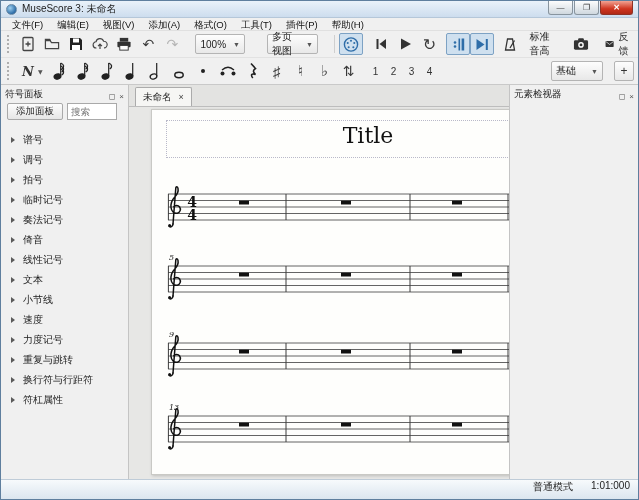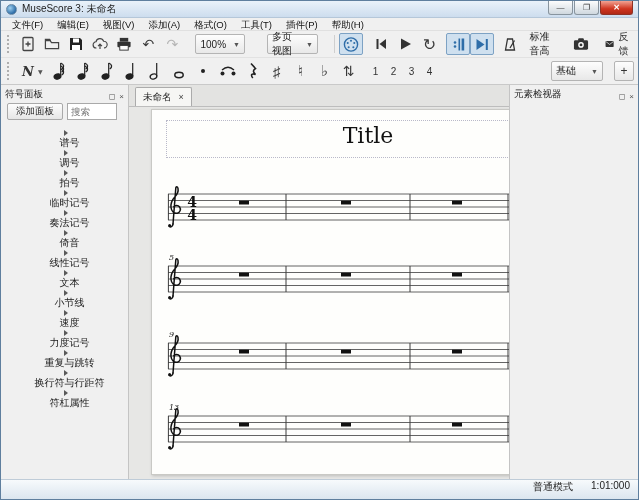--- a/index.html
+++ b/index.html
@@ -57,21 +57,21 @@
   #inspector-panel { width:129px; flex:0 0 129px; border-left:1px solid #c4c4c4; }
   .panel-header { height:16px; display:flex; align-items:flex-end; padding:0 4px; font-size:9.5px; color:#222; }
   .panel-header .ph-title { flex:1; }
   .panel-icons { display:flex; gap:4px; font-size:8px; color:#555; }
   #palette-controls { display:flex; align-items:center; padding:2px 4px 4px 6px; gap:4px; }
   #add-palette-btn { height:17px; padding:0 8px; font-size:9.5px; color:#222;
     background:linear-gradient(#fdfdfd,#e6e6e6); border:1px solid #a9a9a9; border-radius:2px; }
   #palette-search { width:50px; height:17px; border:1px solid #a9a9a9; font-size:9.5px; padding:0 3px;
     font-family:"Liberation Sans", sans-serif; }
   #palette-list { list-style:none; margin-top:6px; overflow:hidden; }
-  .palette-item { height:20px; display:flex; align-items:center; padding-left:10px;flex-direction:column; }
+  .palette-item { height:20px; display:flex; align-items:center; padding-left:10px; }
   .palette-item .tri { width:0; height:0; border-left:4px solid #5a5a5a; border-top:3px solid transparent;
     border-bottom:3px solid transparent; margin-right:8px; flex:0 0 4px; }
   
   #score-area { flex:1; display:flex; flex-direction:column; min-width:0; background:#e7e7e5;justify-content:center; }
   #tab-bar { height:22px; flex:0 0 22px; background:#e3e3e1; border-bottom:1px solid #bdbdbd;
     display:flex; align-items:flex-end; padding-left:6px; }
   #score-tab { height:19px; background:#f6f6f4; border:1px solid #ababab; border-bottom:none;
     border-radius:2px 2px 0 0; display:flex; align-items:center; padding:0 7px; font-size:9.5px; color:#222; gap:7px; }
   #score-tab .tab-close { font-size:9px; color:#444; }
   #score-view { flex:1; position:relative; overflow:hidden; }

